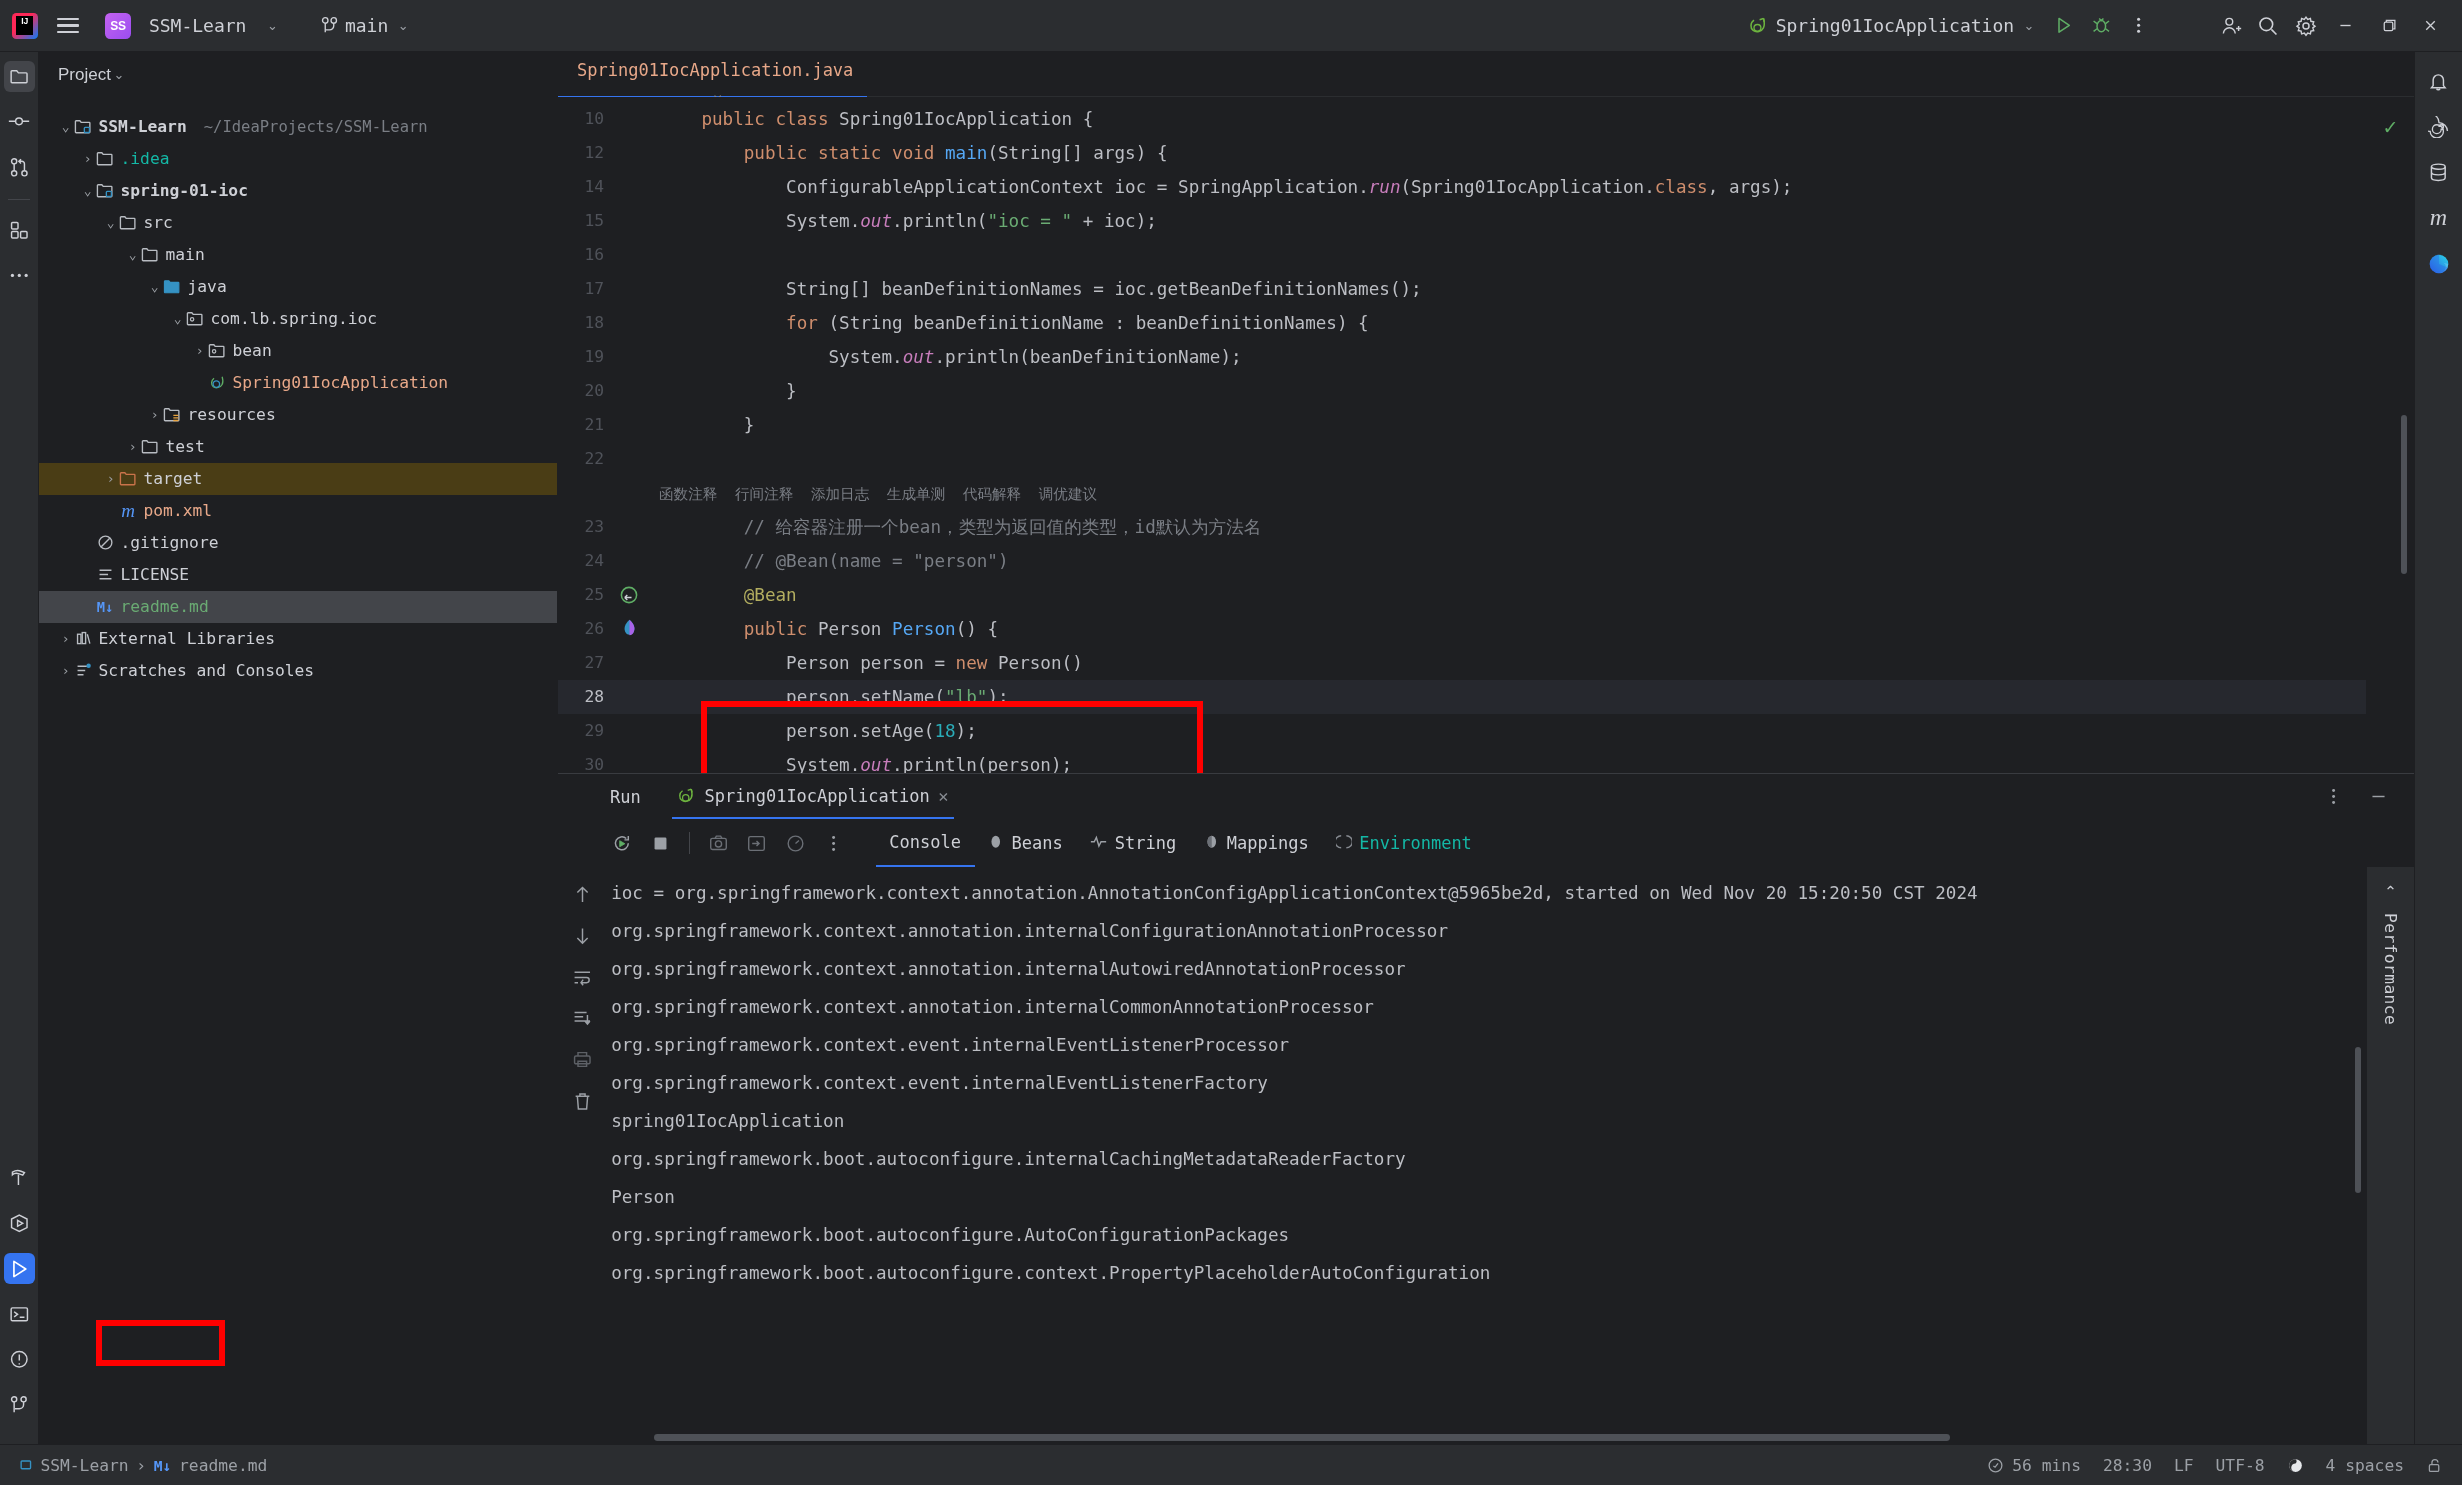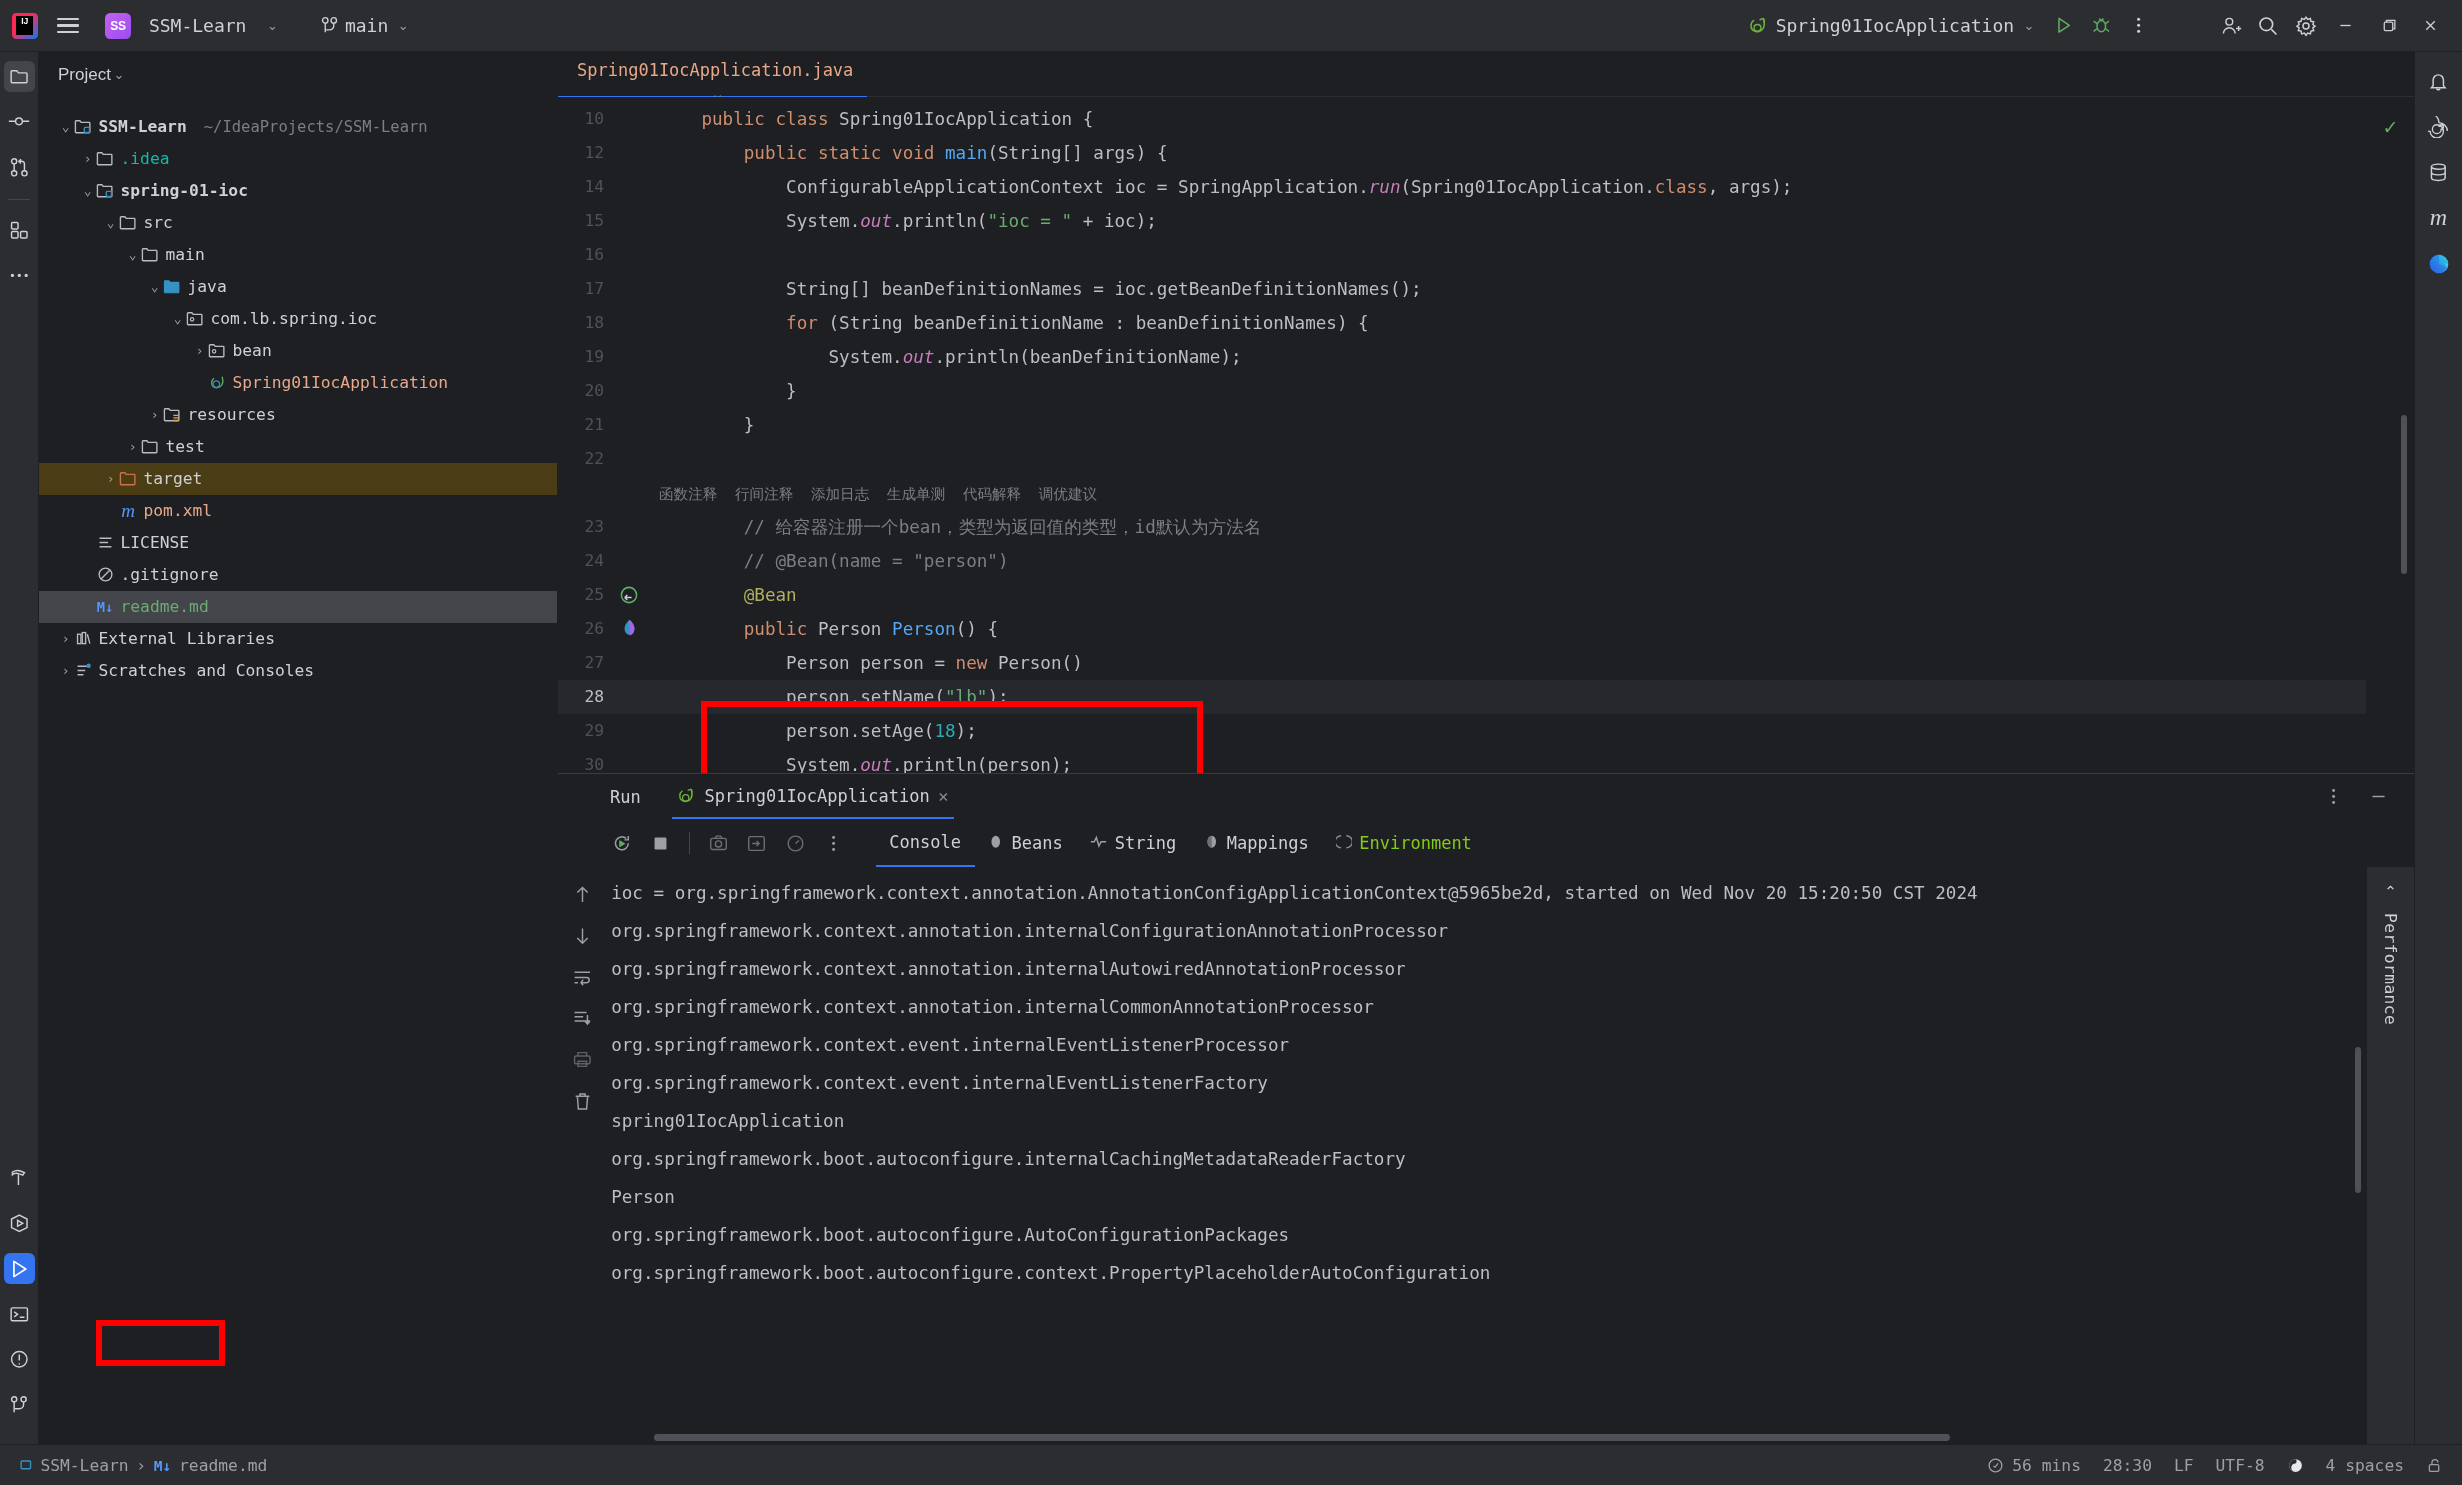--- a/index.html
+++ b/index.html
@@ -156,21 +156,21 @@
   }
   .run-head-right { margin-left:auto; display:flex; align-items:center; gap:12px; padding-right: 19px;}
   .subbar { height: 48px; flex:0 0 48px; display:flex; align-items:center; padding-left: 48px; gap: 5.2px;}
   .sb-icon { width:33px; height:33px; display:flex; align-items:center; justify-content:center; color:#9ca0a6; cursor:pointer;}
   .sb-div { width:0.9px; height:22px; background:#43454a; margin:0 6.9px;}
   .subtab {
     display:flex; align-items:center; gap:7.7px; padding: 0 13.7px; height:48px;
     color:#ced0d6; font-size:17px; font-family:"DejaVu Sans Mono", monospace; cursor:pointer;
   }
   .subtab.act { border-bottom: 2.6px solid #3574f0; }
-  .subtab.dim { color:#84cc16; }
+  .subtab.dim { color:#14b8a6; }
   .console-wrap { flex:1; display:flex; min-height:0; position:relative;}
   .console-strip { width:48px; flex:0 0 48px; background:#1e1f22; display:flex; flex-direction:column; align-items:center; padding-top:12px;}
   .cs-btn { width:31px; height:31px; margin-bottom: 10.3px; display:flex; align-items:center; justify-content:center; color:#9ca0a6; cursor:pointer;}
   .console {
     flex:1; min-width:0; overflow:hidden; position:relative;
     font-family:"DejaVu Sans Mono", monospace; font-size:17.6px; line-height:38px;
     color:#bcbec4; padding: 6.9px 0 0 5.2px; white-space: pre;
   }
   .cline { height:38px; }
   .lnk { text-decoration-style: dotted; text-decoration-color:#6b6f76;}
@@ -495,35 +495,35 @@
           <div class="trow" style="padding-left: 64px;">
             <span class="tw"></span>
             <span class="ti">
               <span style="color:#5596f7;font-style:italic;font-family:'Liberation Serif',serif;font-size:19px;">m</span>
             </span>
             <span class="tlabel" style="color:#e8a889">pom.xml</span>
           </div>
           <div class="trow" style="padding-left: 41px;">
             <span class="tw"></span>
             <span class="ti">
-              <svg width="17" height="17" viewBox="0 0 20 20" stroke="#b8bcc2" stroke-width="1.6">
-                <path d="M3 5 h14 M3 10 h10 M3 15 h14"></path>
-              </svg>
-            </span>
-            <span class="tlabel" style="color:#ced0d6">LICENSE</span>
-          </div>
-          <div class="trow" style="padding-left: 41px;">
-            <span class="tw"></span>
-            <span class="ti">
               <svg width="17" height="17" viewBox="0 0 20 20">
                 <circle cx="10" cy="10" r="7.5" fill="none" stroke="#b8bcc2" stroke-width="1.6"></circle>
                 <path d="M5 15 L15 5" stroke="#b8bcc2" stroke-width="1.6"></path>
               </svg>
             </span>
             <span class="tlabel" style="color:#ced0d6">.gitignore</span>
+          </div>
+          <div class="trow" style="padding-left: 41px;">
+            <span class="tw"></span>
+            <span class="ti">
+              <svg width="17" height="17" viewBox="0 0 20 20" stroke="#b8bcc2" stroke-width="1.6">
+                <path d="M3 5 h14 M3 10 h10 M3 15 h14"></path>
+              </svg>
+            </span>
+            <span class="tlabel" style="color:#ced0d6">LICENSE</span>
           </div>
           <div class="trow hl-sel" style="padding-left: 41px;">
             <span class="tw"></span>
             <span class="ti">
               <span style="color:#5596f7;font-weight:bold;font-size:13.7px;">M↓</span>
             </span>
             <span class="tlabel" style="color:#6aab73">readme.md</span>
           </div>
           <div class="trow" style="padding-left: 19px;">
             <span class="tw">›</span>

